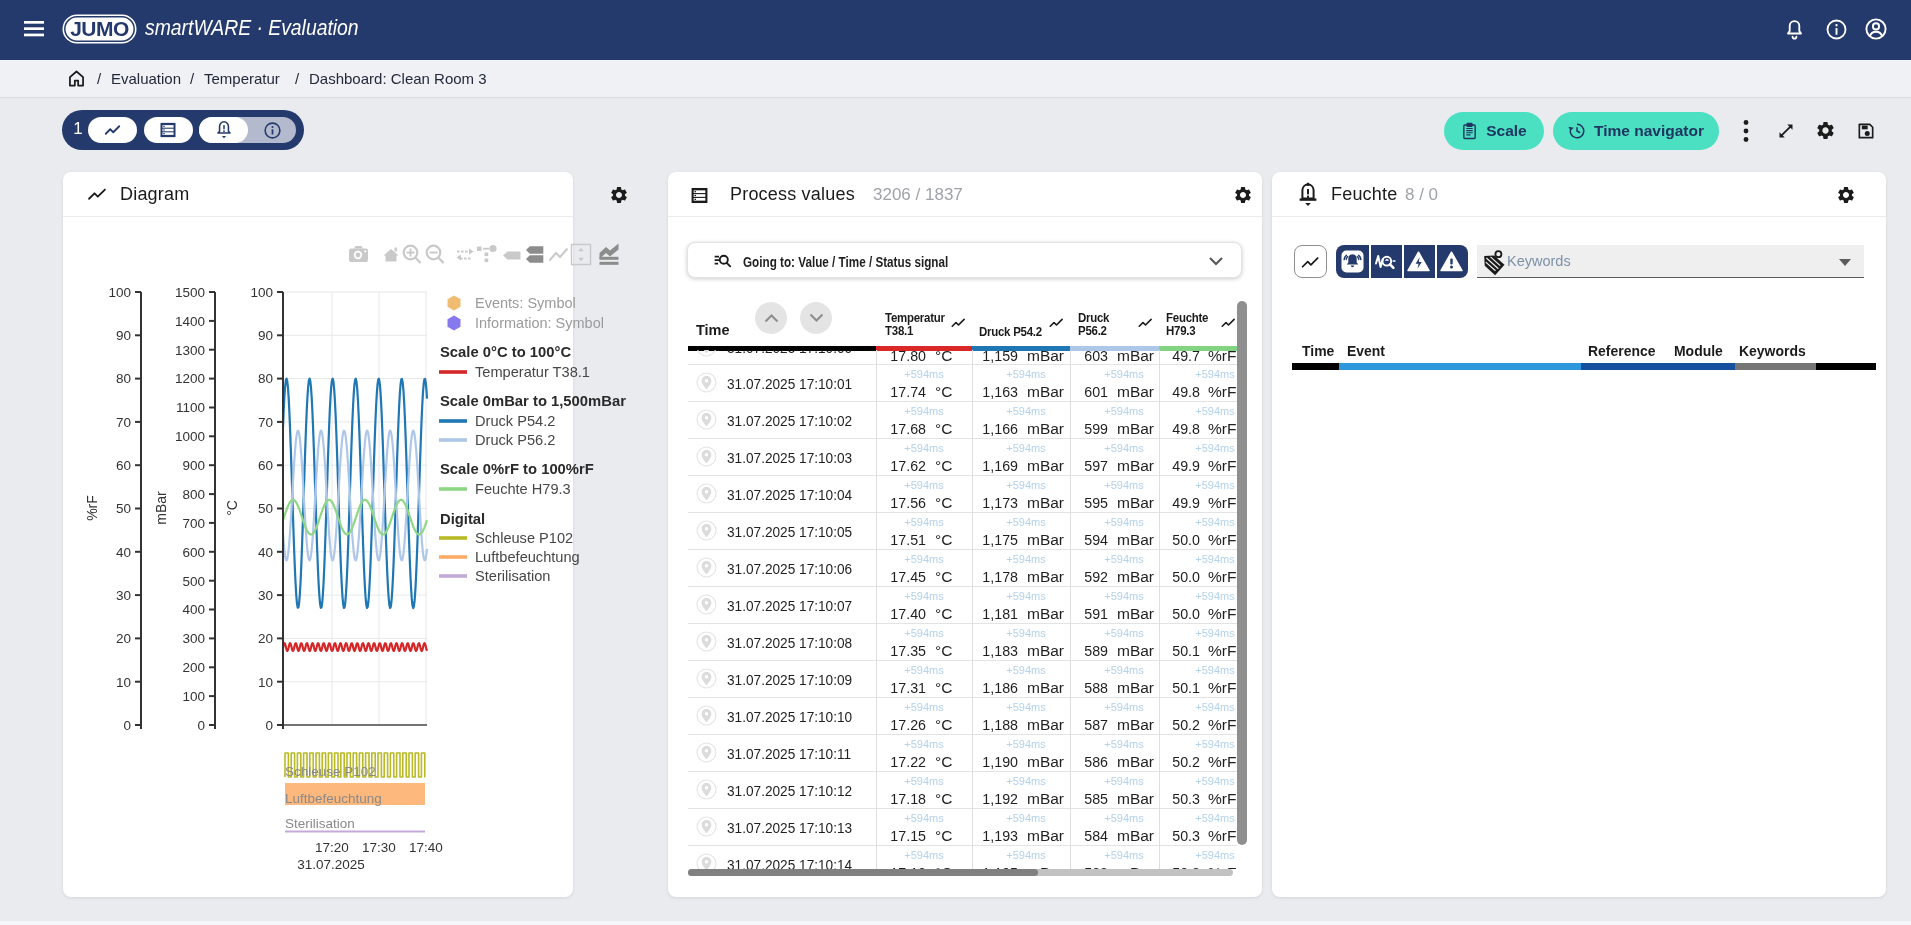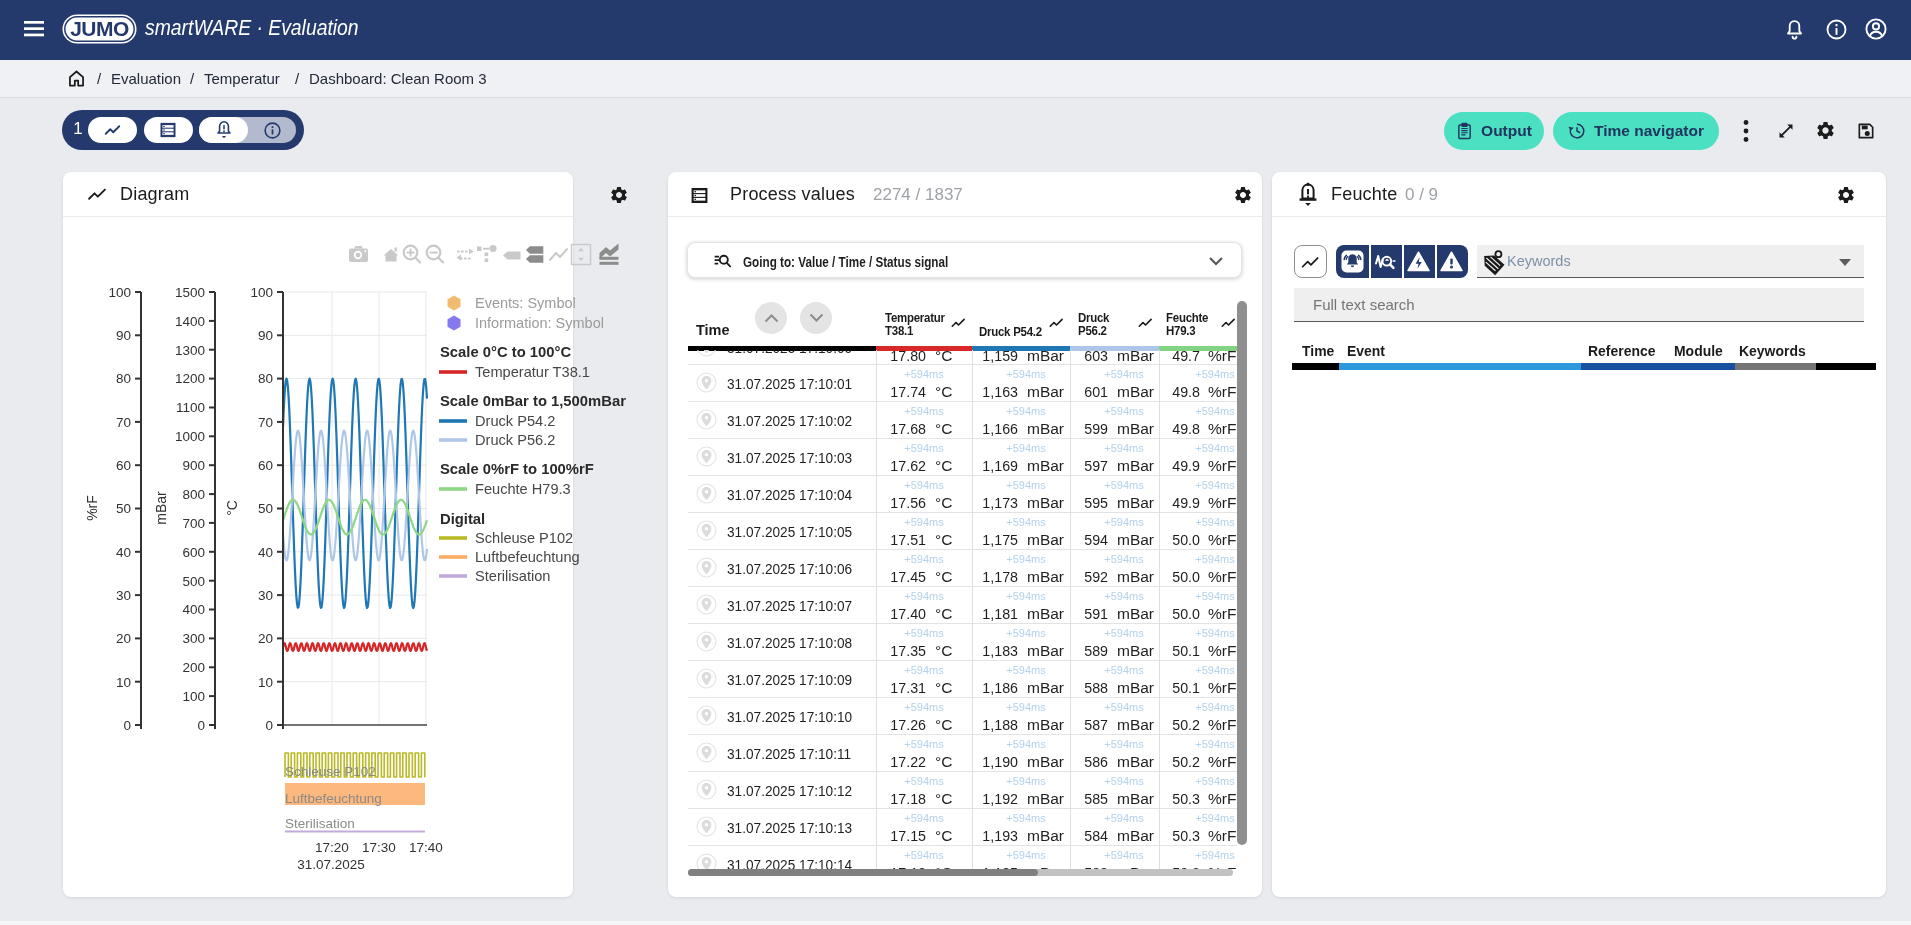--- a/index.html
+++ b/index.html
@@ -94,21 +94,21 @@
         </svg>
   </div>
 </div>
 
 <div class="tealbtn" style="left:1444px;top:112px;width:100px">
   <svg style="margin-right:8px" width="17" height="18" viewBox="0 0 24 24" fill="none" stroke="#20355f" stroke-width="2">
         <rect x="4" y="3.5" width="16" height="19" rx="1.5"></rect>
         <rect x="8.5" y="1.5" width="7" height="4" rx="1" fill="#20355f"></rect>
         <path d="M7.5 8.5h9M7.5 11.5h9M7.5 14.5h9M7.5 17.5h6" stroke-width="1.6"></path>
       </svg>
-  <span>Output</span>
+  <span>Scale</span>
 </div>
 <div class="tealbtn" style="left:1553px;top:112px;width:166px">
   <svg style="margin-right:8px" width="18" height="18" viewBox="0 0 24 24" fill="none" stroke="#20355f" stroke-width="2">
         <path d="M12 3a9 9 0 1 1-8.6 6.5"></path>
         <path d="M0.6 6.2l2.8 5 4.4-3.6z" fill="#20355f" stroke="none"></path>
         <path d="M12 7.5V12l3.5 2" stroke-linecap="round"></path>
       </svg>
   <span>Time navigator</span>
 </div>
 <svg class="abs" style="left:1739px;top:119px" width="14" height="24" viewBox="0 0 14 24">
@@ -330,21 +330,21 @@
     <svg class="abs" style="left:22px;top:14px" width="19" height="19" viewBox="0 0 24 24">
           <rect x="2" y="2.5" width="20" height="19" fill="#1b1b1b"></rect>
           <rect x="4.6" y="5.5" width="14.8" height="3.4" fill="#fff"></rect>
           <rect x="4.6" y="10.3" width="14.8" height="3.4" fill="#fff"></rect>
           <rect x="4.6" y="15.1" width="14.8" height="3.4" fill="#fff"></rect>
           <rect x="5.7" y="6.4" width="1.9" height="1.6" fill="#1b1b1b"></rect>
           <rect x="5.7" y="11.2" width="1.9" height="1.6" fill="#1b1b1b"></rect>
           <rect x="5.7" y="16" width="1.9" height="1.6" fill="#1b1b1b"></rect>
         </svg>
     <div class="ptitle" style="left:62px">Process values</div>
-    <div class="pcount" style="left:205px">2274 / 1837</div>
+    <div class="pcount" style="left:205px">3206 / 1837</div>
     <svg class="abs gear" style="left:565px;top:13px" width="20" height="20" viewBox="0 0 24 24" fill="#1c1c1c">
           <path d="M19.14 12.94c.04-.3.06-.61.06-.94 0-.32-.02-.64-.07-.94l2.03-1.58a.49.49 0 0 0 .12-.61l-1.92-3.32a.488.488 0 0 0-.59-.22l-2.39.96c-.5-.38-1.03-.7-1.62-.94l-.36-2.54a.484.484 0 0 0-.48-.41h-3.84c-.24 0-.43.17-.47.41l-.36 2.54c-.59.24-1.13.57-1.62.94l-2.39-.96c-.22-.08-.47 0-.59.22L2.74 8.87c-.12.21-.08.47.12.61l2.03 1.58c-.05.3-.09.63-.09.94s.02.64.07.94l-2.03 1.58a.49.49 0 0 0-.12.61l1.92 3.32c.12.22.37.29.59.22l2.39-.96c.5.38 1.03.7 1.62.94l.36 2.54c.05.24.24.41.48.41h3.84c.24 0 .44-.17.47-.41l.36-2.54c.59-.24 1.13-.56 1.62-.94l2.39.96c.22.08.47 0 .59-.22l1.92-3.32c.12-.22.07-.47-.12-.61l-2.01-1.58zM12 15.6c-1.98 0-3.6-1.62-3.6-3.6s1.62-3.6 3.6-3.6 3.6 1.62 3.6 3.6-1.62 3.6-3.6 3.6z"></path>
         </svg>
   </div>
   <div class="abs" style="left:19px;top:70px;width:555px;height:36px;background:#fff;border:1px solid #e3e3e3;border-radius:8px;box-shadow:0 1px 4px rgba(0,0,0,.2)">
         <svg class="abs" style="left:24px;top:8px" width="21" height="21" viewBox="0 0 24 24" fill="none" stroke="#1b1b1b" stroke-width="2.1">
           <path d="M3 6.5h5M3 10.5h5M3 14.5h4"></path>
           <circle cx="13.5" cy="10" r="4.6"></circle>
           <path d="M16.8 13.5l4 4" stroke-linecap="round"></path>
         </svg>
@@ -681,21 +681,21 @@
   <div class="phead">
     <svg class="abs" style="left:24px;top:10px" width="24" height="27" viewBox="0 0 24 27" fill="none" stroke="#1b1b1b" stroke-width="2">
       <rect x="10.8" y="0.8" width="2.4" height="3" fill="#1b1b1b" stroke="none"></rect>
       <path d="M12 2.6c-3.4 0-5.6 2.7-5.6 6v7.8h11.2V8.6c0-3.3-2.2-6-5.6-6z" stroke-linejoin="round"></path>
       <rect x="3.6" y="16.4" width="16.8" height="2.4" fill="#1b1b1b" stroke="none"></rect>
       <rect x="11" y="7" width="2" height="5.4" fill="#1b1b1b" stroke="none"></rect>
       <rect x="11" y="13.6" width="2" height="2.2" fill="#1b1b1b" stroke="none"></rect>
       <path d="M9.2 21l2.8 3 2.8-3z" fill="#1b1b1b" stroke="none"></path>
     </svg>
     <div class="ptitle" style="left:59px">Feuchte</div>
-    <div class="pcount" style="left:133px">0 / 9</div>
+    <div class="pcount" style="left:133px">8 / 0</div>
     <svg class="abs gear" style="left:564px;top:13px" width="20" height="20" viewBox="0 0 24 24" fill="#1c1c1c">
           <path d="M19.14 12.94c.04-.3.06-.61.06-.94 0-.32-.02-.64-.07-.94l2.03-1.58a.49.49 0 0 0 .12-.61l-1.92-3.32a.488.488 0 0 0-.59-.22l-2.39.96c-.5-.38-1.03-.7-1.62-.94l-.36-2.54a.484.484 0 0 0-.48-.41h-3.84c-.24 0-.43.17-.47.41l-.36 2.54c-.59.24-1.13.57-1.62.94l-2.39-.96c-.22-.08-.47 0-.59.22L2.74 8.87c-.12.21-.08.47.12.61l2.03 1.58c-.05.3-.09.63-.09.94s.02.64.07.94l-2.03 1.58a.49.49 0 0 0-.12.61l1.92 3.32c.12.22.37.29.59.22l2.39-.96c.5.38 1.03.7 1.62.94l.36 2.54c.05.24.24.41.48.41h3.84c.24 0 .44-.17.47-.41l.36-2.54c.59-.24 1.13-.56 1.62-.94l2.39.96c.22.08.47 0 .59-.22l1.92-3.32c.12-.22.07-.47-.12-.61l-2.01-1.58zM12 15.6c-1.98 0-3.6-1.62-3.6-3.6s1.62-3.6 3.6-3.6 3.6 1.62 3.6 3.6-1.62 3.6-3.6 3.6z"></path>
         </svg>
   </div>
   <div class="abs" style="left:22px;top:73px;width:33px;height:33px;border:1px solid #8f8f8f;border-radius:8px;background:#fff">
         <svg class="abs" style="left:6px;top:8px" width="19" height="16" viewBox="0 0 24 20" fill="none" stroke="#1b1b1b" stroke-width="2.2">
           <path d="M2 16l6.5-6.5 4 4L21 5" stroke-linecap="round" stroke-linejoin="round"></path>
         </svg>
       </div>
 <div class="abs" style="left:64px;top:73px;width:132px;height:33px;border-radius:8px;background:#253a6c"></div>
@@ -731,23 +731,20 @@
             <path d="M2.5 15l7-7h14v14h-14z" fill="#1b1b1b"></path>
             <path d="M5.5 15h16M7.8 11.5h13M7.8 18.5h13" stroke="#efefef" stroke-width="1.2"></path>
           </g>
           <circle cx="19.4" cy="6.2" r="3" fill="none" stroke="#1b1b1b" stroke-width="1.8"></circle>
         </svg>
         <div class="abs" style="left:30px;top:8px;font-size:14.5px;color:#7d90a9">Keywords</div>
         <svg class="abs" style="left:362px;top:14px" width="12" height="7" viewBox="0 0 12 7">
           <path d="M0 0h12L6 7z" fill="#5c5c5c"></path>
         </svg>
       </div>
-<div class="abs" style="left:22px;top:116px;width:570px;height:34px;background:#efefef;border-bottom:1px solid #5a5a5a">
-        <div class="abs" style="left:19px;top:8px;font-size:15px;color:#757575">Full text search</div>
-      </div>
 <div class="abs" style="left:30px;top:170px;font-size:15.5px;font-weight:700;color:#1b1b1b;transform:scaleX(.9);transform-origin:0 0;white-space:nowrap">Time</div>
 <div class="abs" style="left:75px;top:170px;font-size:15.5px;font-weight:700;color:#1b1b1b;transform:scaleX(.9);transform-origin:0 0;white-space:nowrap">Event</div>
 <div class="abs" style="left:316px;top:170px;font-size:15.5px;font-weight:700;color:#1b1b1b;transform:scaleX(.9);transform-origin:0 0;white-space:nowrap">Reference</div>
 <div class="abs" style="left:402px;top:170px;font-size:15.5px;font-weight:700;color:#1b1b1b;transform:scaleX(.9);transform-origin:0 0;white-space:nowrap">Module</div>
 <div class="abs" style="left:467px;top:170px;font-size:15.5px;font-weight:700;color:#1b1b1b;transform:scaleX(.9);transform-origin:0 0;white-space:nowrap">Keywords</div>
 <div class="abs" style="left:20px;top:191px;width:47px;height:7px;background:#000"></div>
 <div class="abs" style="left:67px;top:191px;width:242px;height:7px;background:#2d99dc"></div>
 <div class="abs" style="left:309px;top:191px;width:154px;height:7px;background:#16509f"></div>
 <div class="abs" style="left:463px;top:191px;width:81px;height:7px;background:#757575"></div>
 <div class="abs" style="left:544px;top:191px;width:60px;height:7px;background:#000"></div>

